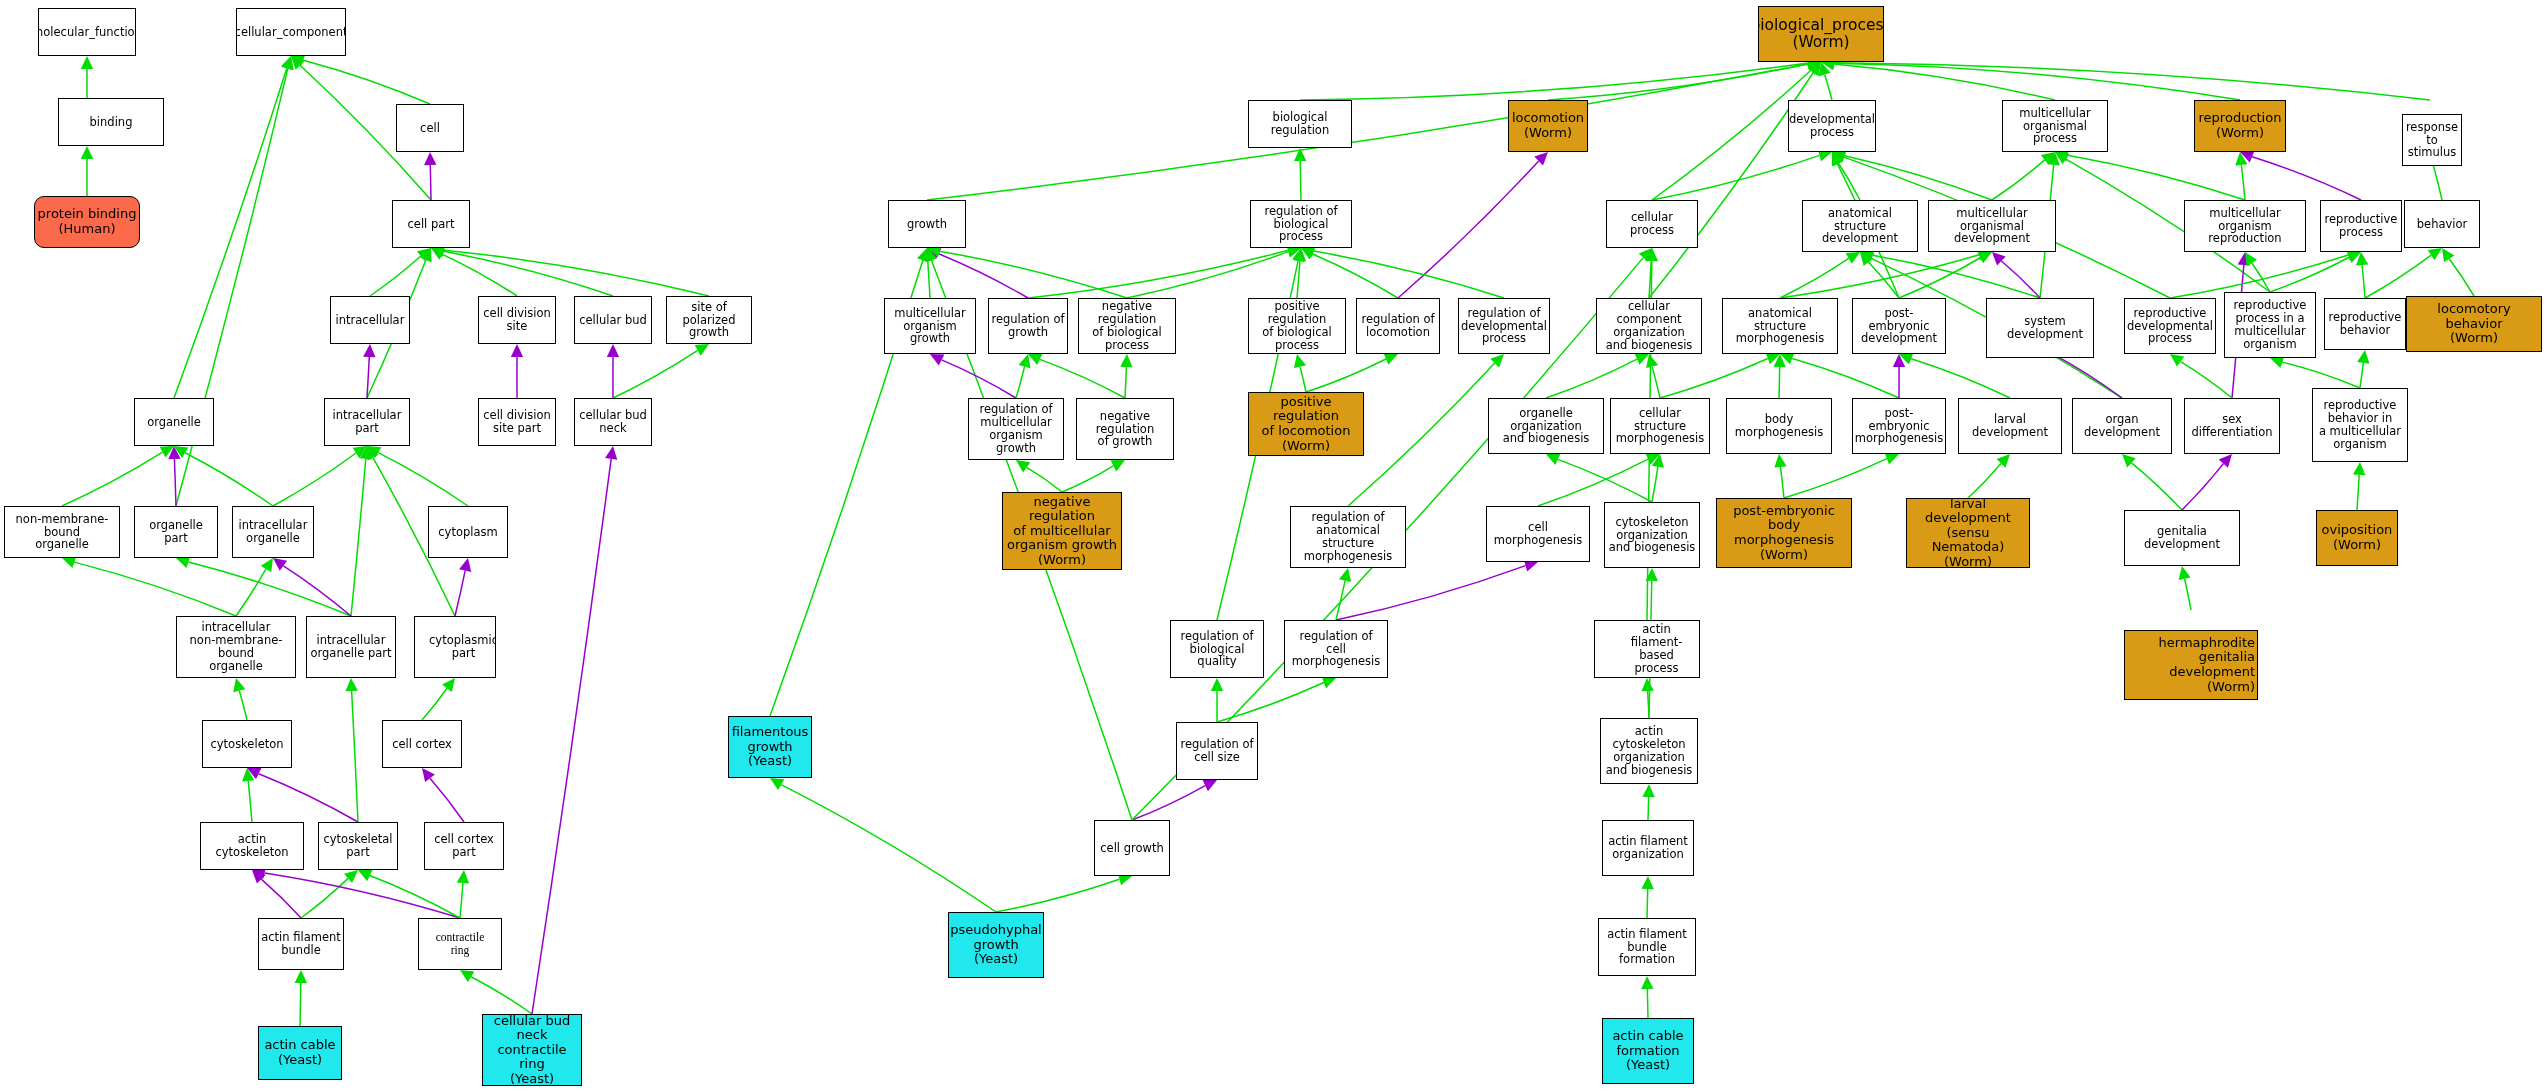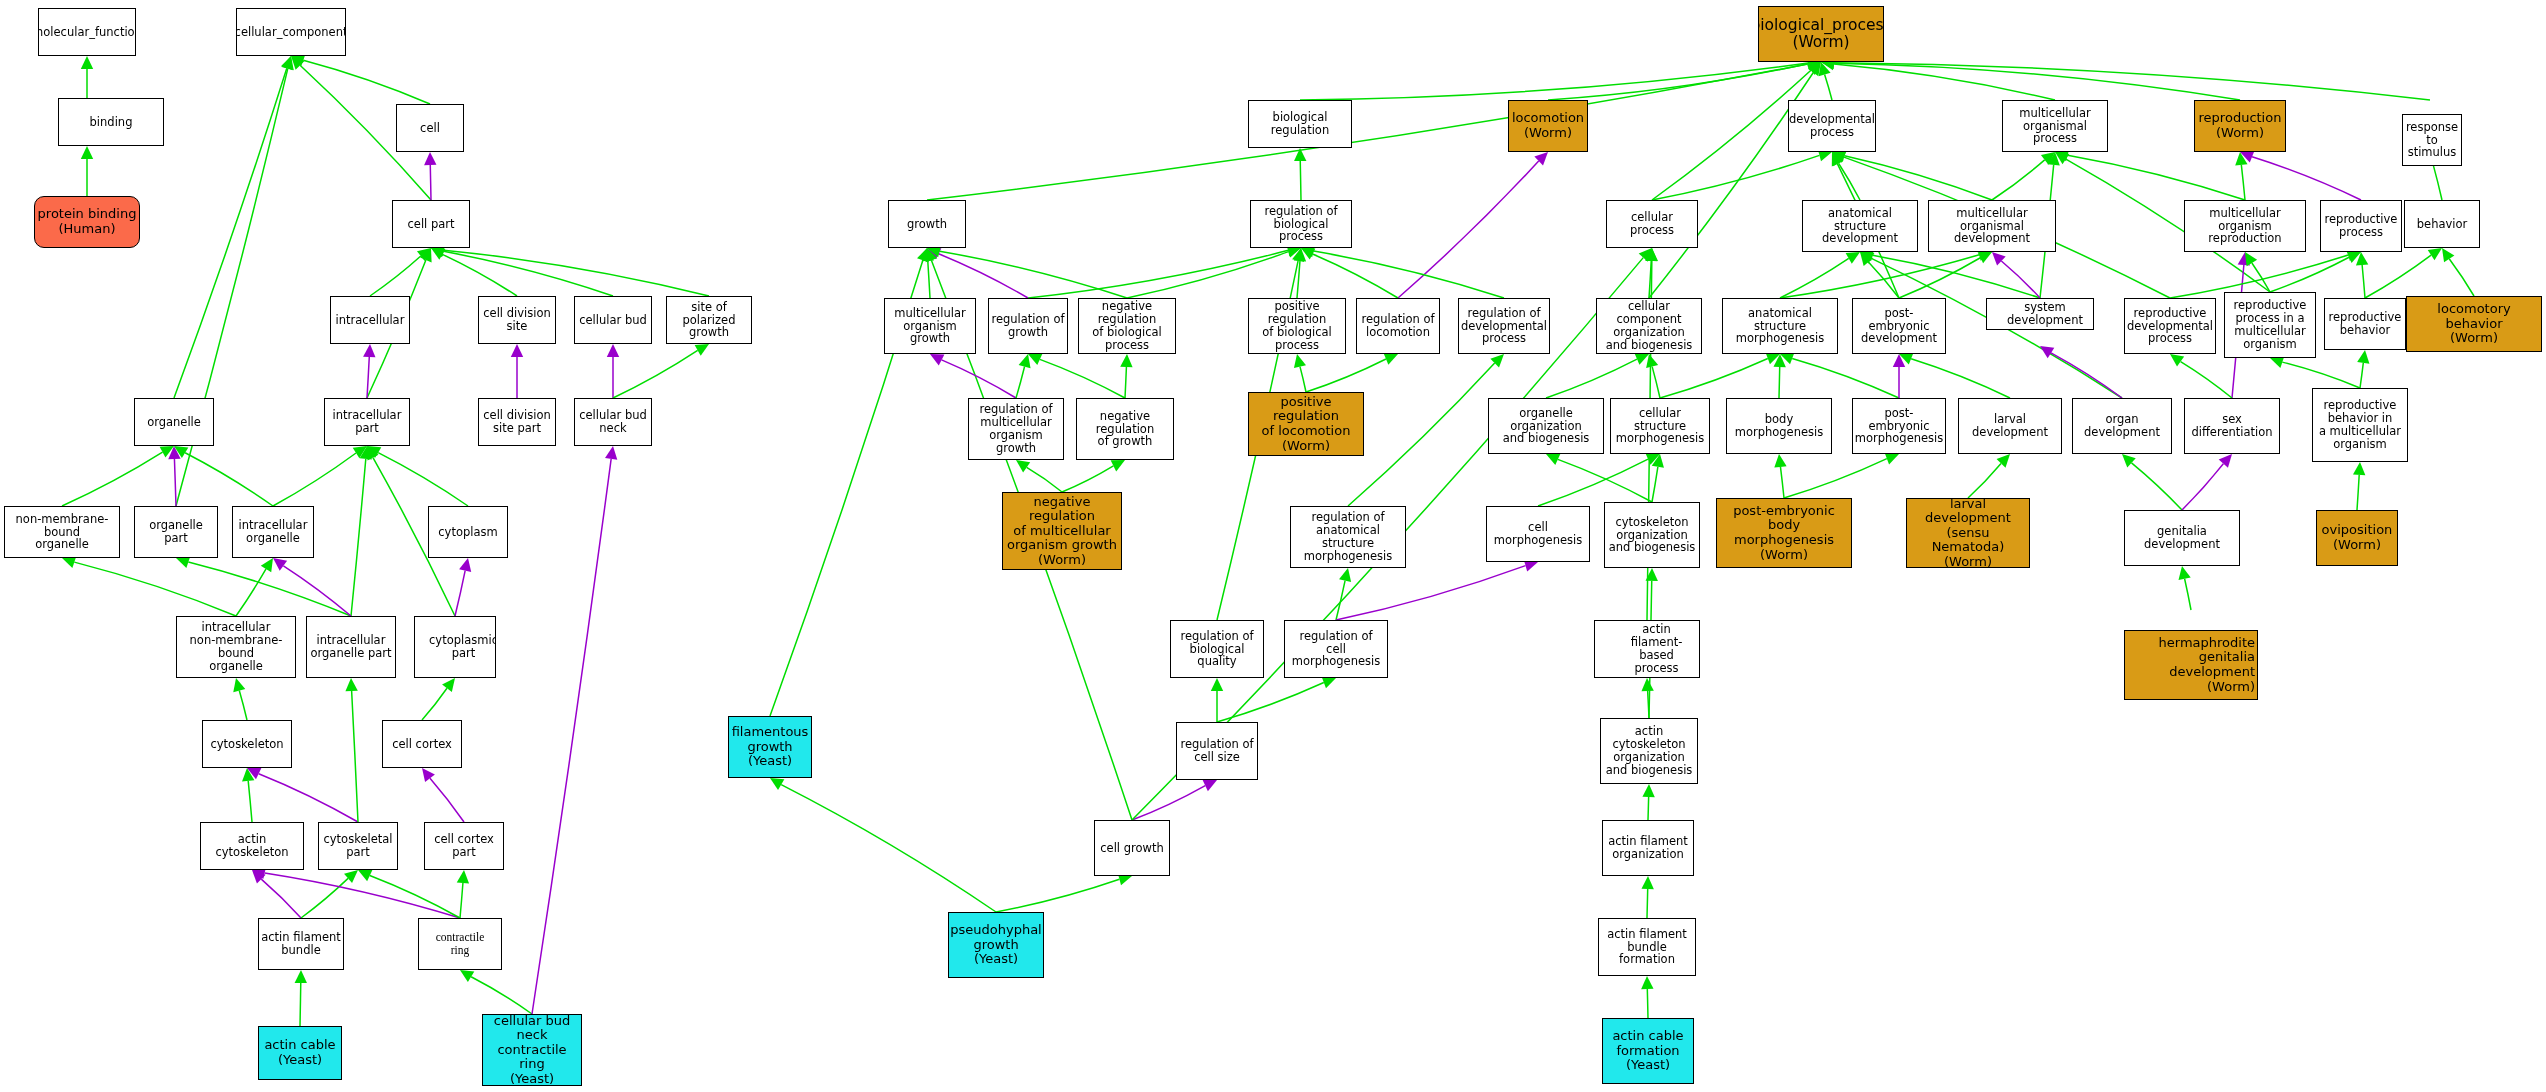--- a/index.html
+++ b/index.html
@@ -451,21 +451,21 @@
       </div>
       <div class="node t-root sz-s" style="left: 1596px; top: 298px; width: 106px; height: 56px;">
         <span>cellular component<br>organization<br>and biogenesis</span>
       </div>
       <div class="node t-root sz-s" style="left: 1722px; top: 298px; width: 116px; height: 56px;">
         <span>anatomical structure<br>morphogenesis</span>
       </div>
       <div class="node t-root sz-s" style="left: 1852px; top: 298px; width: 94px; height: 56px;">
         <span>post-embryonic<br>development</span>
       </div>
-      <div class="node t-root sz-s" style="left: 1986px; top: 298px; width: 108px; height: 32px; padding-left: 10px;">
+      <div class="node t-root sz-s" style="left: 1986px; top: 298px; width: 108px; height: 60px; padding-left: 10px;">
         <span>system development</span>
       </div>
       <div class="node t-root sz-s" style="left: 2124px; top: 298px; width: 92px; height: 56px;">
         <span>reproductive<br>developmental<br>process</span>
       </div>
       <div class="node t-root sz-s" style="left: 2224px; top: 292px; width: 92px; height: 66px;">
         <span>reproductive<br>process in a<br>multicellular<br>organism</span>
       </div>
       <div class="node t-root sz-s" style="left: 2324px; top: 298px; width: 82px; height: 52px;">
         <span>reproductive<br>behavior</span>

